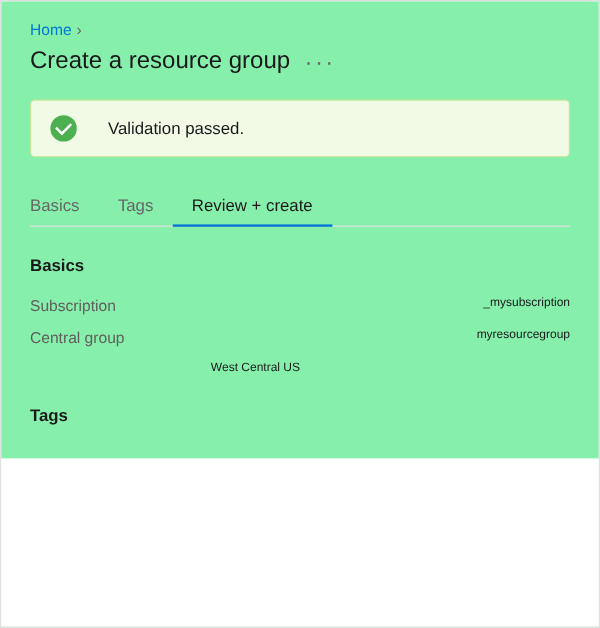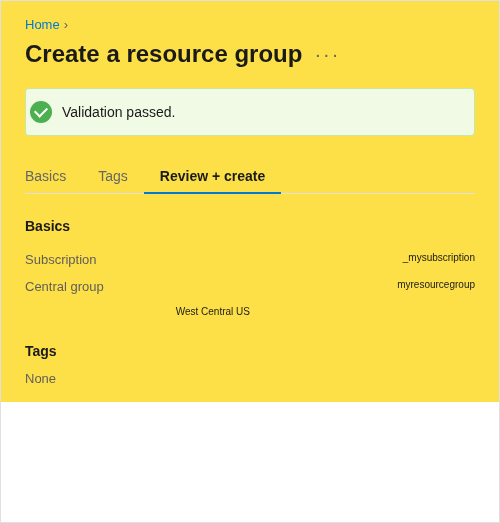--- a/index.html
+++ b/index.html
@@ -10,21 +10,21 @@
     body {
       font-family: 'Segoe UI', Arial, sans-serif;
       background: #ffffff;
       width: 500px;
       min-height: 523px;
       border: 1px solid #e0e0e0;
       overflow: hidden;
     }
     .page-container {
       padding: 16px 24px;
-      background: #fde047;
+      background: #86efac;
     }
     .breadcrumb {
       display: flex;
       align-items: center;
       gap: 4px;
       margin-bottom: 8px;
     }
     .breadcrumb-link {
       color: #0078d4;
       font-size: 13px;
@@ -35,39 +35,39 @@
       color: #666;
       font-size: 13px;
     }
     .page-header {
       display: flex;
       align-items: center;
       gap: 12px;
       margin-bottom: 20px;
     }
     .page-title {
-      font-size: 24px;
-      font-weight: 700;
+      font-size: 20px;
+      font-weight: 400;
       color: #1a1a1a;
     }
     .more-options {
       color: #666;
       font-size: 20px;
       cursor: pointer;
       letter-spacing: 2px;
       line-height: 1;
     }
     .validation-banner {
       background: #f0fae5;
       border: 1px solid #c8e6a0;
       border-radius: 4px;
-      padding: 12px 4px;
+      padding: 12px 16px;
       display: flex;
       align-items: center;
-      gap: 10px;
+      gap: 26px;
       margin-bottom: 24px;
     }
     .validation-icon {
       width: 22px;
       height: 22px;
       background: #4caf50;
       border-radius: 50%;
       display: flex;
       align-items: center;
       justify-content: center;
@@ -99,21 +99,21 @@
       color: #666;
       cursor: pointer;
       border-bottom: 2px solid transparent;
       margin-bottom: -1px;
     }
     .tab:first-child {
       padding-left: 0;
     }
     .tab.active {
       color: #1a1a1a;
-      font-weight: 700;
+      font-weight: 400;
       border-bottom: 2px solid #0078d4;
     }
     .section-title {
       font-size: 14px;
       font-weight: 600;
       color: #1a1a1a;
       margin-bottom: 12px;
     }
     .details-table {
       width: 100%;
@@ -185,16 +185,15 @@
 
       <div class="details-row">
         <span class="details-value">West Central US</span>
       </div>
 
     </div>
   </div>
 
   <div class="tags-section">
     <div class="section-title">Tags</div>
-    <div class="tags-value">None</div>
   </div>
 
 </div>
 
 </body></html>

